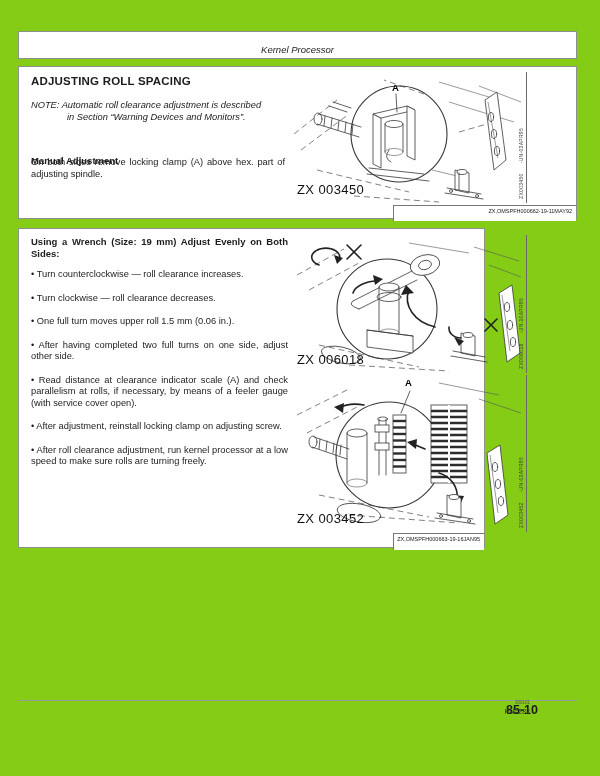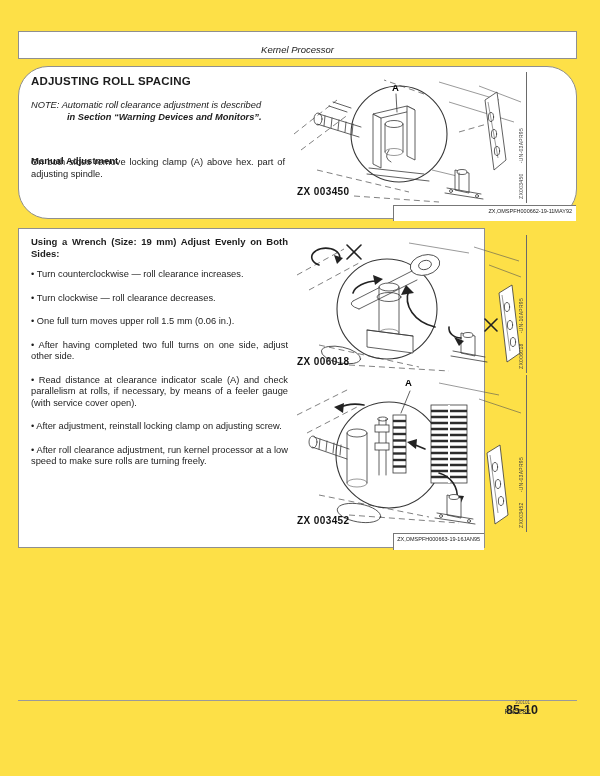--- a/index.html
+++ b/index.html
@@ -1,43 +1,43 @@
 <!DOCTYPE html>
 <html><head>
 <meta charset="utf-8">
 <style>
   html,body { margin:0; padding:0; background:#ffffff; }
   .page {
-    position:relative; width:600px; height:776px; background:#fde047;
+    position:relative; width:600px; height:776px; background:#84cc16;
     font-family:"Liberation Sans", sans-serif; color:#1c1c1c; overflow:hidden;
   }
   .box { position:absolute; border:1px solid #8f8f8f; background:#fff; box-sizing:border-box; }
   #header-box { left:18px; top:31px; width:559px; height:28px;
     display:flex; justify-content:center; align-items:flex-end; padding-bottom:3px; }
   #header-box .t { font-style:italic; font-size:9.5px; color:#222; }
 
-  #sec1 { left:18px; top:66px; width:559px; height:153px;border-radius:30px; }
+  #sec1 { left:18px; top:66px; width:559px; height:153px; }
   #sec2 { left:18px; top:228px; width:467px; height:320px; }
 
   .sec-title { position:absolute; left:12px; top:8px; font-weight:bold; font-size:11.5px; letter-spacing:0.2px; }
   .note { position:absolute; left:12px; top:33px; width:258px; font-style:italic; font-size:9.3px; line-height:11.5px; }
-  .note .l2 { margin-left:36px;font-weight:bold; }
+  .note .l2 { margin-left:36px; }
   .subhead { position:absolute; left:12px; top:68px; font-weight:bold; font-size:9.5px;margin-top:20px; }
   .bodytext { position:absolute; left:12px; top:90px; width:254px; font-size:9.3px; line-height:11.5px; text-align:justify; }
 
   .heading2 { position:absolute; left:12px; top:7px; width:257px; font-weight:bold; font-size:9.5px; line-height:12px; text-align:justify; }
   .bullets { position:absolute; left:12px; top:40px; width:257px; font-size:9.3px; line-height:11.5px; }
   .bullets p { margin:0 0 12px 0; text-align:justify; }
 
   .fig { position:absolute; left:270px; width:237px; border-right:1px solid #6a6a6a; }
   #fig1 { top:5px; height:131px; }
   #fig2 { top:6px; height:138px; }
   #fig3 { top:146px; height:157px; }
   .fig svg { position:absolute; left:0; top:0; }
-  .fig-label { position:absolute; left:8px; bottom:6px; font-weight:bold; font-size:10px; letter-spacing:0.4px; color:#111; }
+  .fig-label { position:absolute; left:8px; bottom:6px; font-weight:normal; font-size:13px; letter-spacing:0.4px; color:#111; }
   .side-code { position:absolute; right:2px; bottom:4px; writing-mode:vertical-rl; transform:rotate(180deg);
     font-size:5px; color:#3a3a3a; letter-spacing:0.3px; white-space:pre; }
   .callout { position:absolute; font-weight:bold; font-size:9.5px; color:#000; }
 
   .caption { position:absolute; left:374px; right:0; border-top:1px solid #777; border-left:1px solid #777;
     text-align:right; font-size:5.5px; padding:2px 4px 0 0; color:#222; background:#fff; }
   #sec1 .caption { top:138px; height:13px; }
   #sec2 .caption { top:304px; height:14px; }
 
   .footer-rule { position:absolute; left:18px; top:700px; width:559px; height:1px; background:#9a9a9a; }

